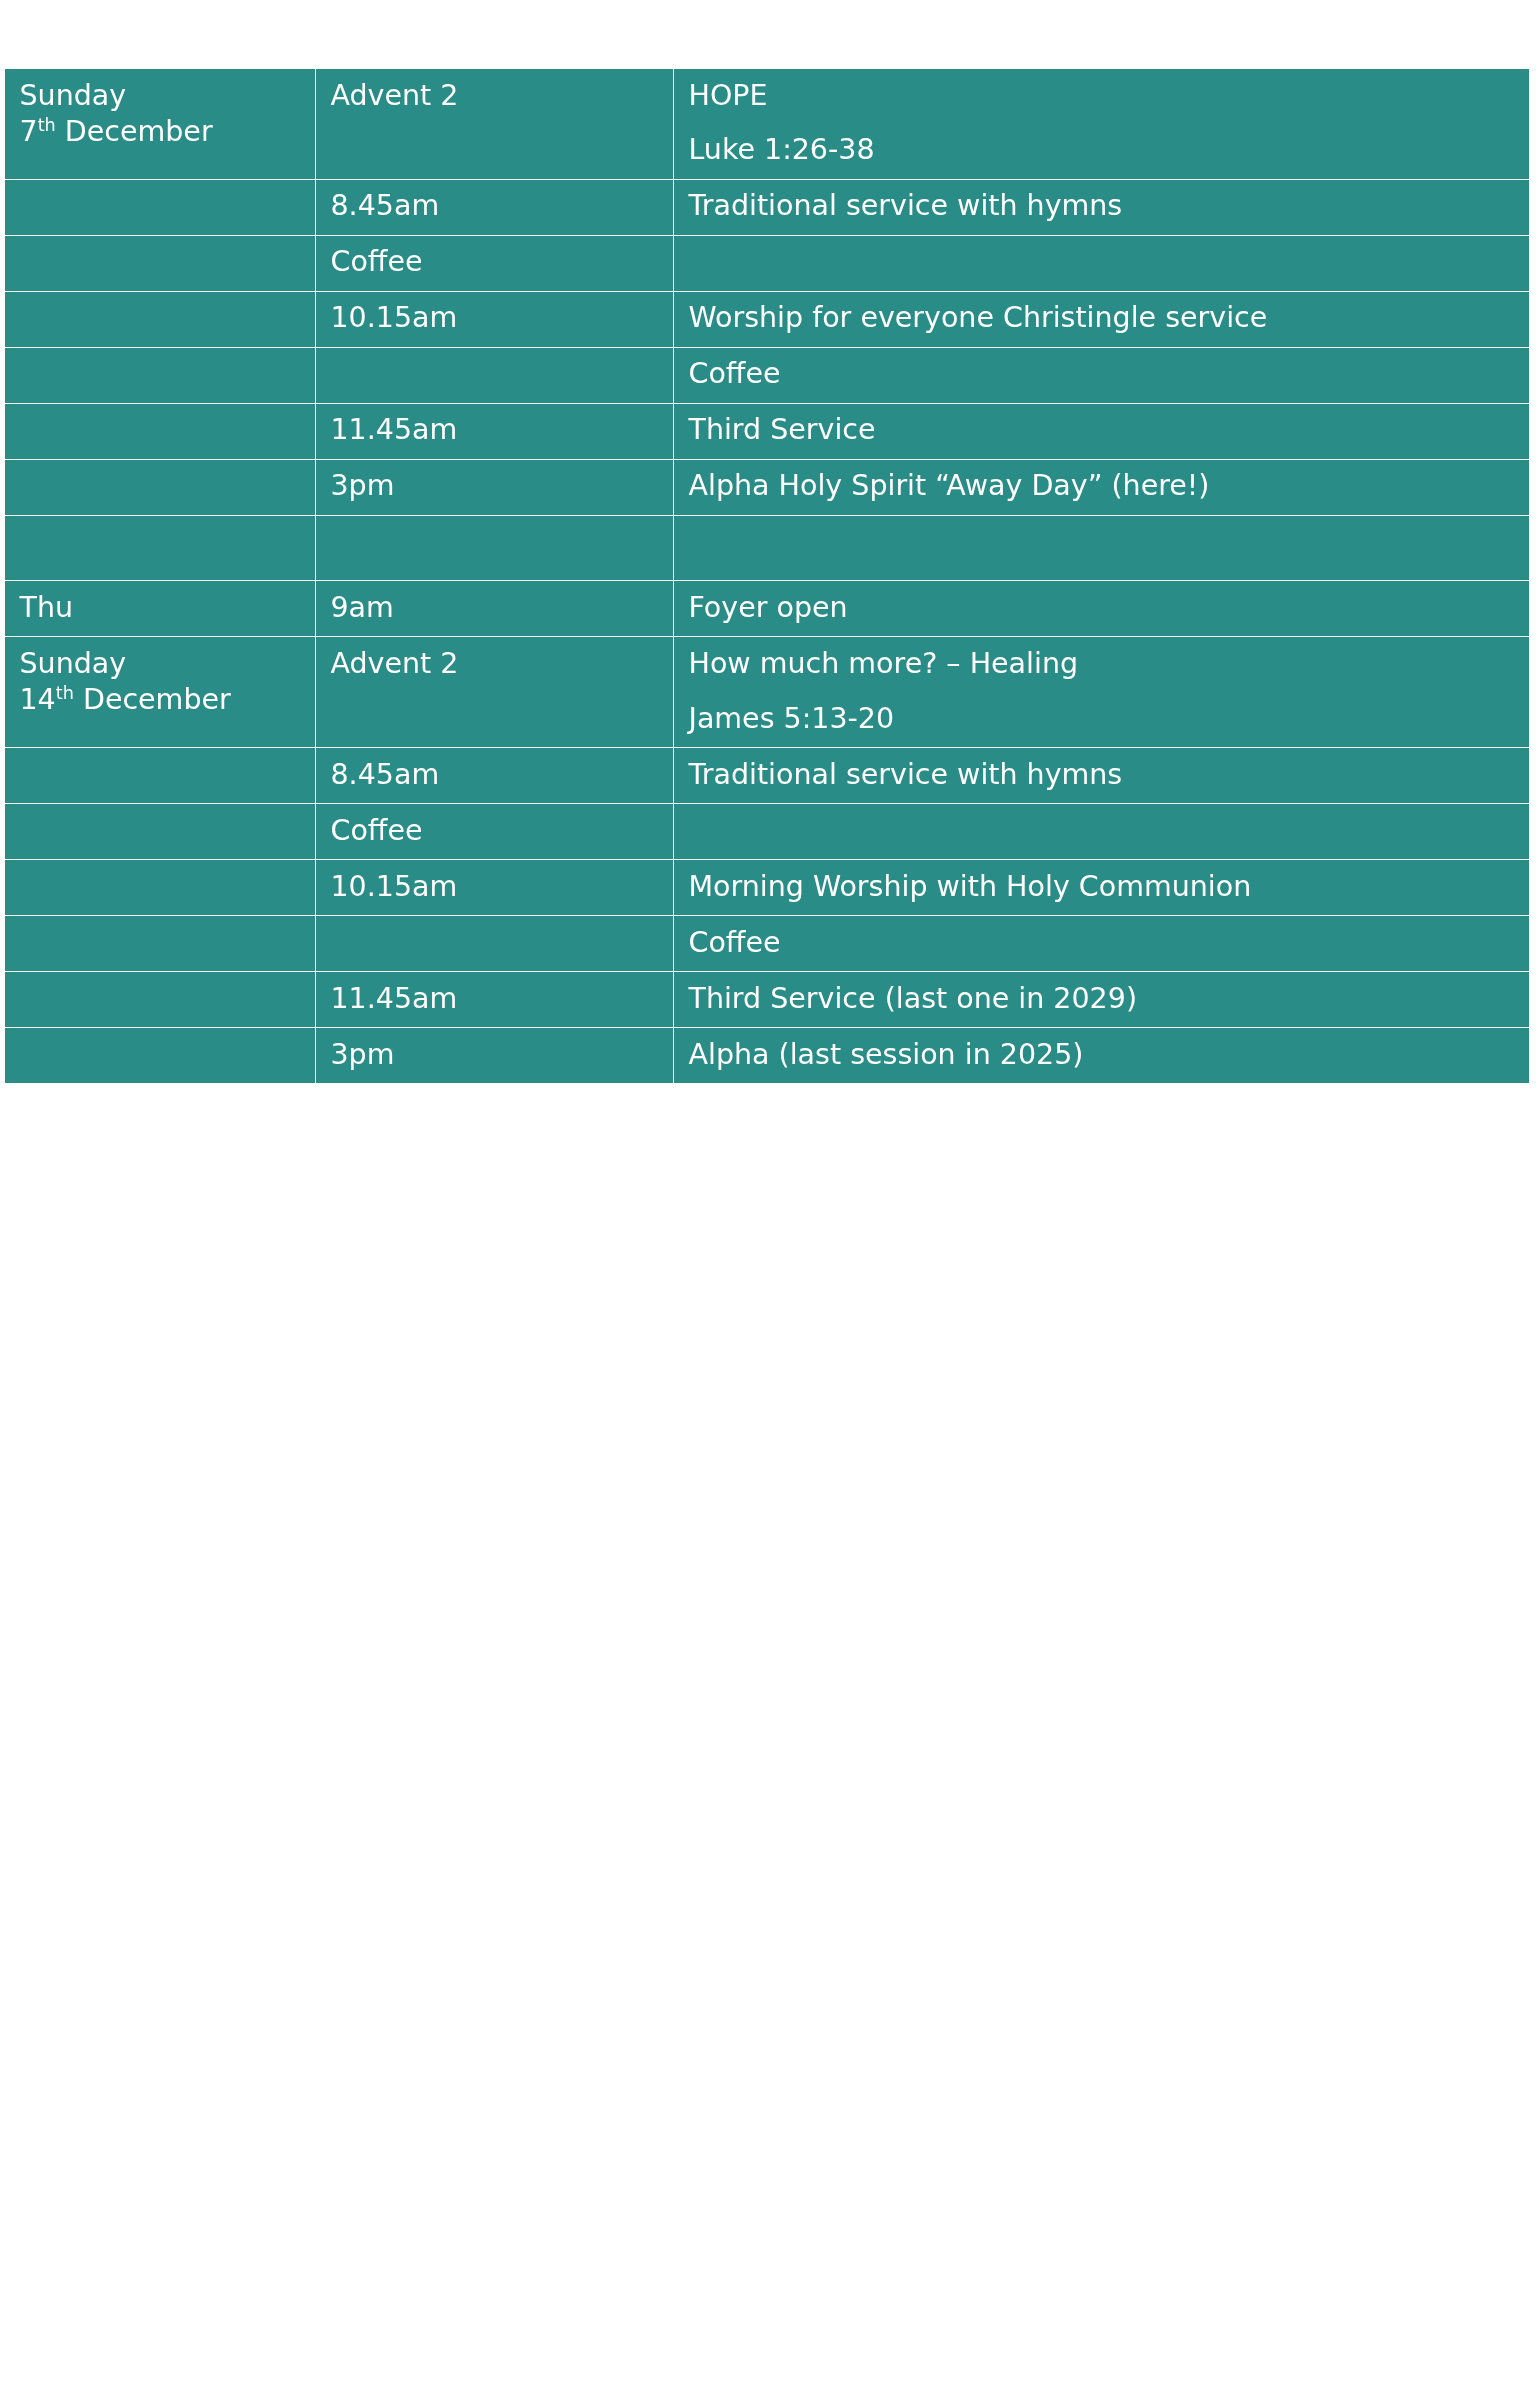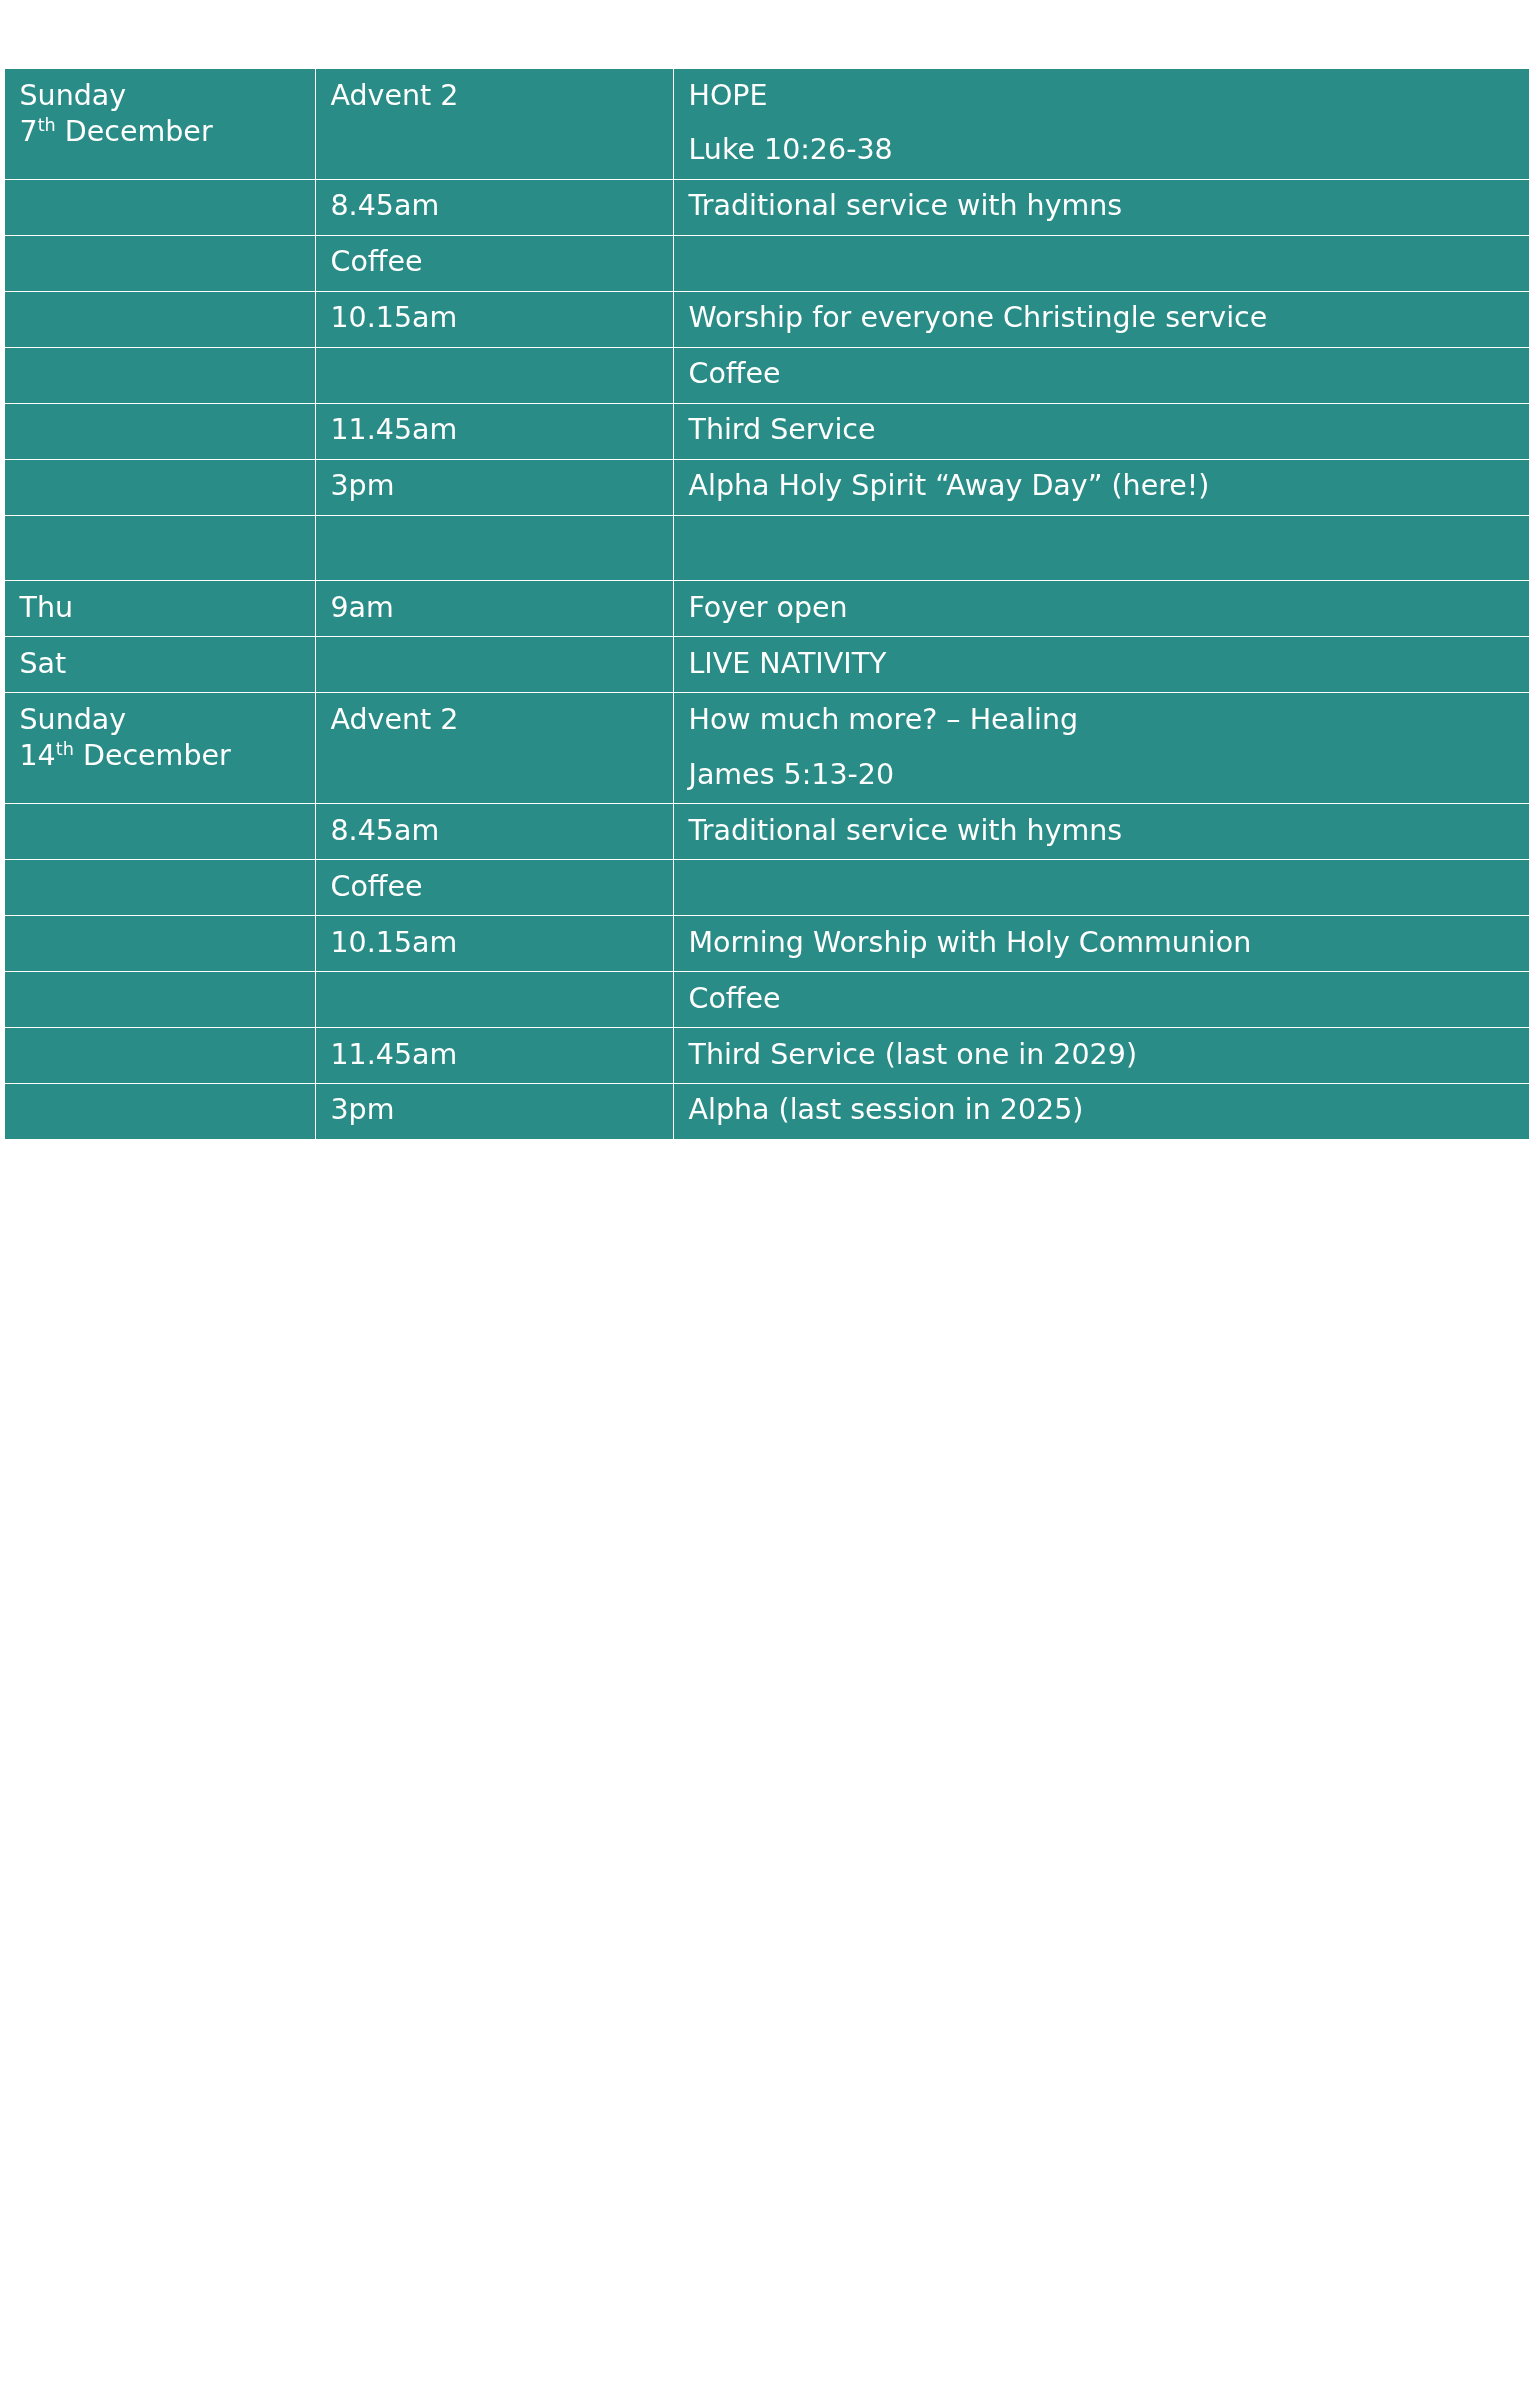--- a/index.html
+++ b/index.html
@@ -79,21 +79,21 @@
           <td>
             <span class="stack-line">Sunday</span>
             <span class="stack-line">7<span class="sup">th</span> December</span>
           </td>
           <td>Advent 2</td>
           <td>
             <div class="para">
               <span class="stack-line">HOPE</span>
             </div>
             <div class="para">
-              <span class="stack-line">Luke 10:26-38</span>
+              <span class="stack-line">Luke 1:26-38</span>
             </div>
           </td>
         </tr>
         <tr>
           <td></td>
           <td>8.45am</td>
           <td>Traditional service with hymns</td>
         </tr>
         <tr>
           <td></td>
@@ -122,25 +122,20 @@
         </tr>
         <tr>
           <td class="empty-row"></td>
           <td class="empty-row"></td>
           <td class="empty-row"></td>
         </tr>
         <tr>
           <td>Thu</td>
           <td>9am</td>
           <td>Foyer open</td>
-        </tr>
-        <tr>
-          <td>Sat</td>
-          <td></td>
-          <td class="bold">LIVE NATIVITY</td>
         </tr>
         <tr>
           <td>
             <span class="stack-line">Sunday</span>
             <span class="stack-line">14<span class="sup">th</span> December</span>
           </td>
           <td>Advent 2</td>
           <td>
             <div class="para">
               <span class="stack-line">How much more? – Healing</span>

